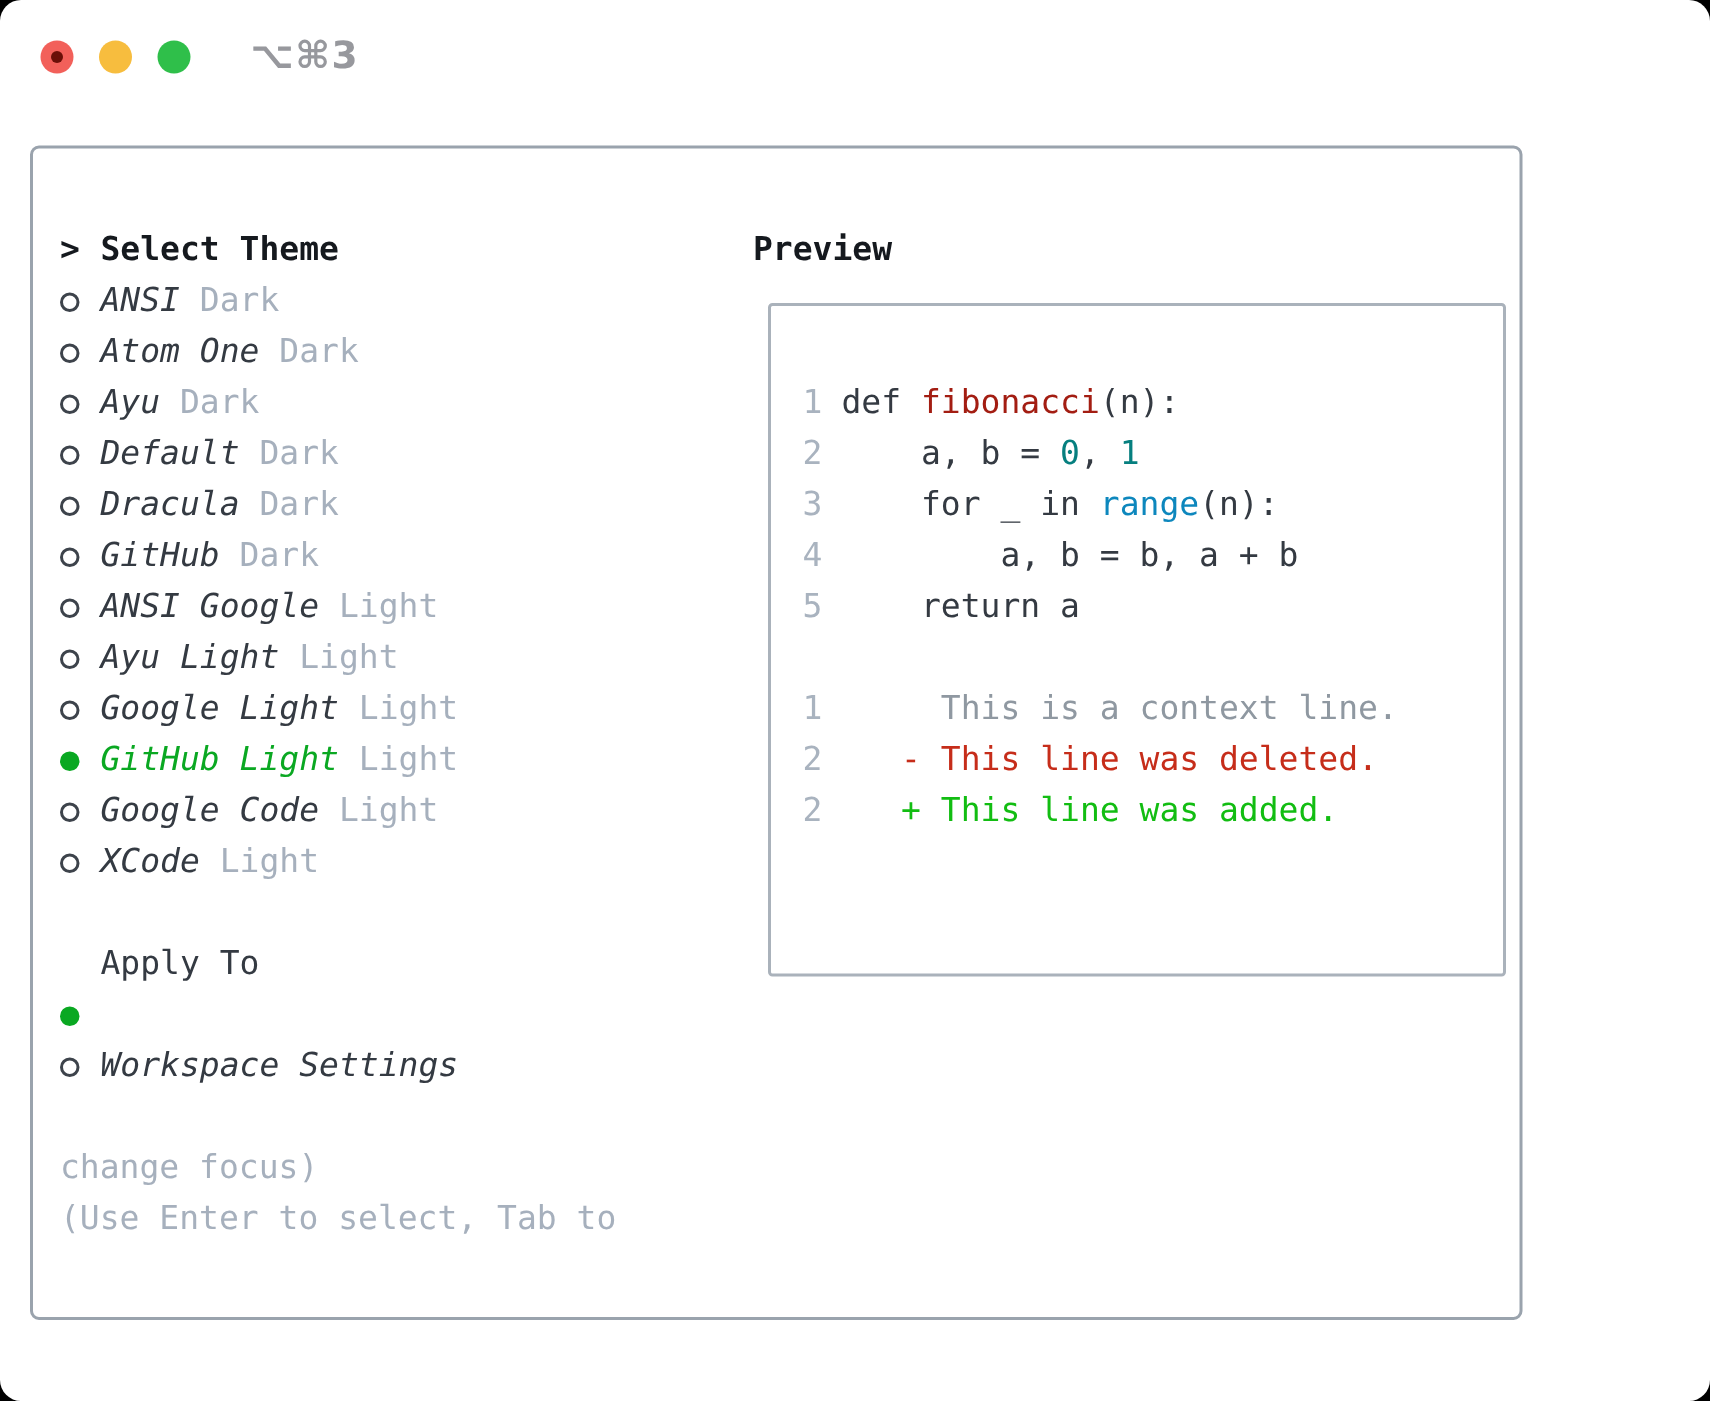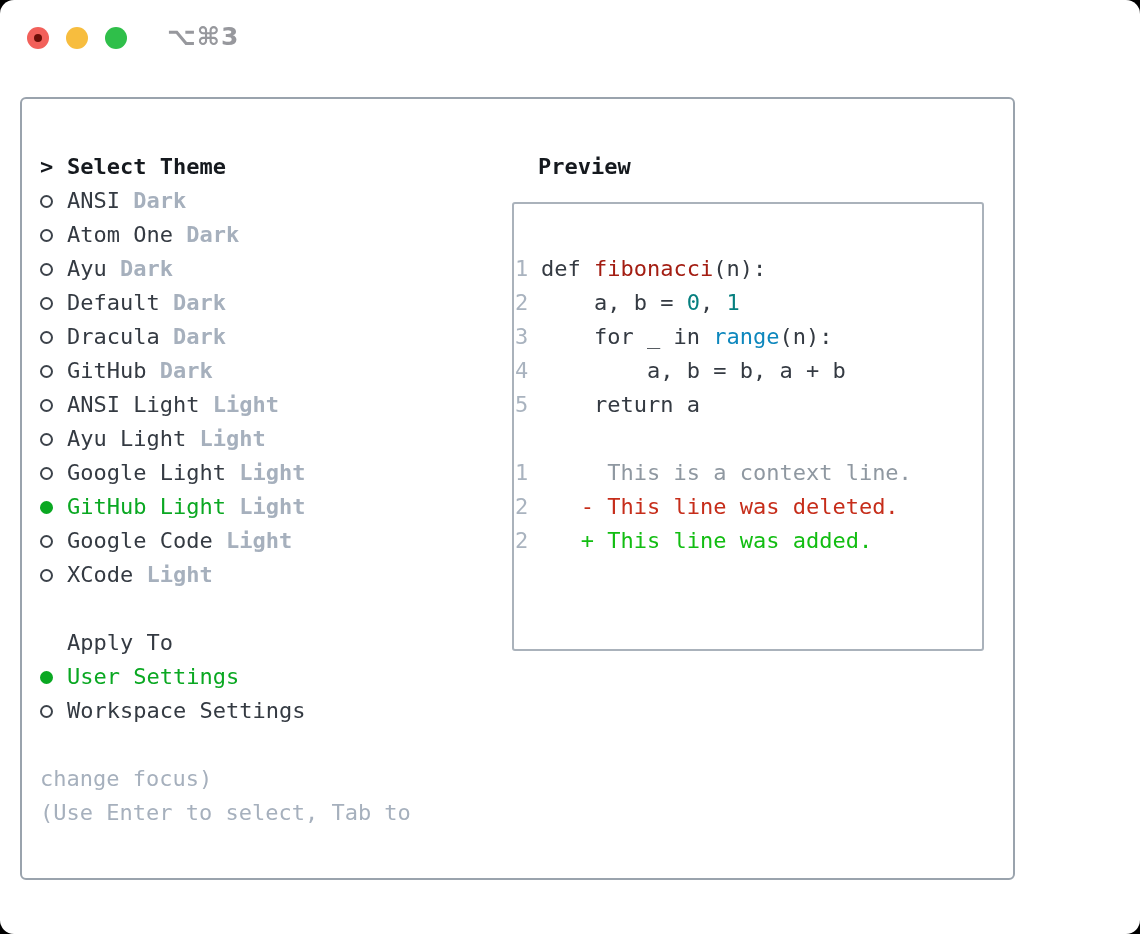--- a/index.html
+++ b/index.html
@@ -18,29 +18,29 @@
          color:#97989d;letter-spacing:1px;font-family:"DejaVu Sans","Liberation Sans",sans-serif;}
   
   .panel{position:absolute;left:20px;top:97px;width:991px;height:779px;
          border:2px solid var(--panel-border);border-radius:6px;background:#fff;}
   .row{height:34px;line-height:34px;font-size:22px;white-space:pre;display:flex;align-items:center;color:var(--text-dark);}
   .leftcol{position:absolute;left:18px;top:51px;width:450px;}
   .marker{display:inline-flex;width:27px;flex:0 0 27px;align-items:center;}
   .circle{width:13px;height:13px;border-radius:50%;border:2px solid #3d434b;box-sizing:border-box;}
   .circle.sel{background:var(--sel-green);border-color:var(--sel-green);}
   .hdr{font-weight:bold;color:var(--header-black);}
-  .nm{white-space:pre;}
-  .var{color:var(--muted);white-space:pre;font-weight:bold;}
+  .nm{white-space:pre;font-style:italic;}
+  .var{color:var(--muted);white-space:pre;}
   .selname{color:var(--sel-green);}
   .hintrow{color:var(--muted);}
   
   .preview-label{position:absolute;left:480px;top:51px;height:34px;line-height:34px;
-                 font-size:22px;font-weight:bold;color:var(--header-black);margin-left:36px;}
+                 font-size:22px;font-weight:bold;color:var(--header-black);}
   .preview-box{position:absolute;left:490px;top:103px;width:467px;height:397px;
-               border:2px solid #aab2bb;border-radius:3px;padding:48px 0 0 1px;overflow:hidden;}
+               border:2px solid #aab2bb;border-radius:3px;padding:48px 0 0 21px;overflow:hidden;}
   .pline{height:34px;line-height:34px;font-size:22px;white-space:pre;}
   .ln{display:inline-block;width:26px;color:var(--lineno);}
   .tok-plain{color:var(--text-dark);}
   .tok-function{color:var(--tok-func);}
   .tok-number{color:var(--tok-num);}
   .tok-builtin{color:var(--tok-builtin);}
   .tok-context{color:var(--ctx-gray);}
   .tok-deleted{color:var(--del-red);text-align:center;}
   .tok-added{color:var(--add-green);}
 </style>
@@ -63,29 +63,29 @@
 
     <div class="panel">
       <div class="leftcol" id="left-col">
           <div class="row hdr"><span class="marker">&gt;</span><span>Select Theme</span></div>
           <div class="row"><span class="marker"><span class="circle"></span></span><span class="nm">ANSI</span><span class="var"> Dark</span></div>
           <div class="row"><span class="marker"><span class="circle"></span></span><span class="nm">Atom One</span><span class="var"> Dark</span></div>
           <div class="row"><span class="marker"><span class="circle"></span></span><span class="nm">Ayu</span><span class="var"> Dark</span></div>
           <div class="row"><span class="marker"><span class="circle"></span></span><span class="nm">Default</span><span class="var"> Dark</span></div>
           <div class="row"><span class="marker"><span class="circle"></span></span><span class="nm">Dracula</span><span class="var"> Dark</span></div>
           <div class="row"><span class="marker"><span class="circle"></span></span><span class="nm">GitHub</span><span class="var"> Dark</span></div>
-          <div class="row"><span class="marker"><span class="circle"></span></span><span class="nm">ANSI Light</span><span class="var"> Light</span></div>
+          <div class="row"><span class="marker"><span class="circle"></span></span><span class="nm">ANSI Google</span><span class="var"> Light</span></div>
           <div class="row"><span class="marker"><span class="circle"></span></span><span class="nm">Ayu Light</span><span class="var"> Light</span></div>
           <div class="row"><span class="marker"><span class="circle"></span></span><span class="nm">Google Light</span><span class="var"> Light</span></div>
           <div class="row"><span class="marker"><span class="circle sel"></span></span><span class="nm selname">GitHub Light</span><span class="var"> Light</span></div>
           <div class="row"><span class="marker"><span class="circle"></span></span><span class="nm">Google Code</span><span class="var"> Light</span></div>
           <div class="row"><span class="marker"><span class="circle"></span></span><span class="nm">XCode</span><span class="var"> Light</span></div>
           <div class="row"></div>
           <div class="row"><span class="marker"></span><span>Apply To</span></div>
-          <div class="row"><span class="marker"><span class="circle sel"></span></span><span class="nm selname">User Settings</span></div>
+          <div class="row"><span class="marker"><span class="circle sel"></span></span></div>
           <div class="row"><span class="marker"><span class="circle"></span></span><span class="nm">Workspace Settings</span></div>
           <div class="row"></div>
           <div class="row hintrow">change focus)</div>
           <div class="row hintrow">(Use Enter to select, Tab to</div>
         </div>
       <div class="preview-label">Preview</div>
       <div class="preview-box">
         <div id="preview-lines">
             <div class="pline"><span class="ln">1</span><span class="tok-plain">def </span><span class="tok-function">fibonacci</span><span class="tok-plain">(n):</span></div>
             <div class="pline"><span class="ln">2</span><span class="tok-plain">    a, b = </span><span class="tok-number">0</span><span class="tok-plain">, </span><span class="tok-number">1</span></div>

